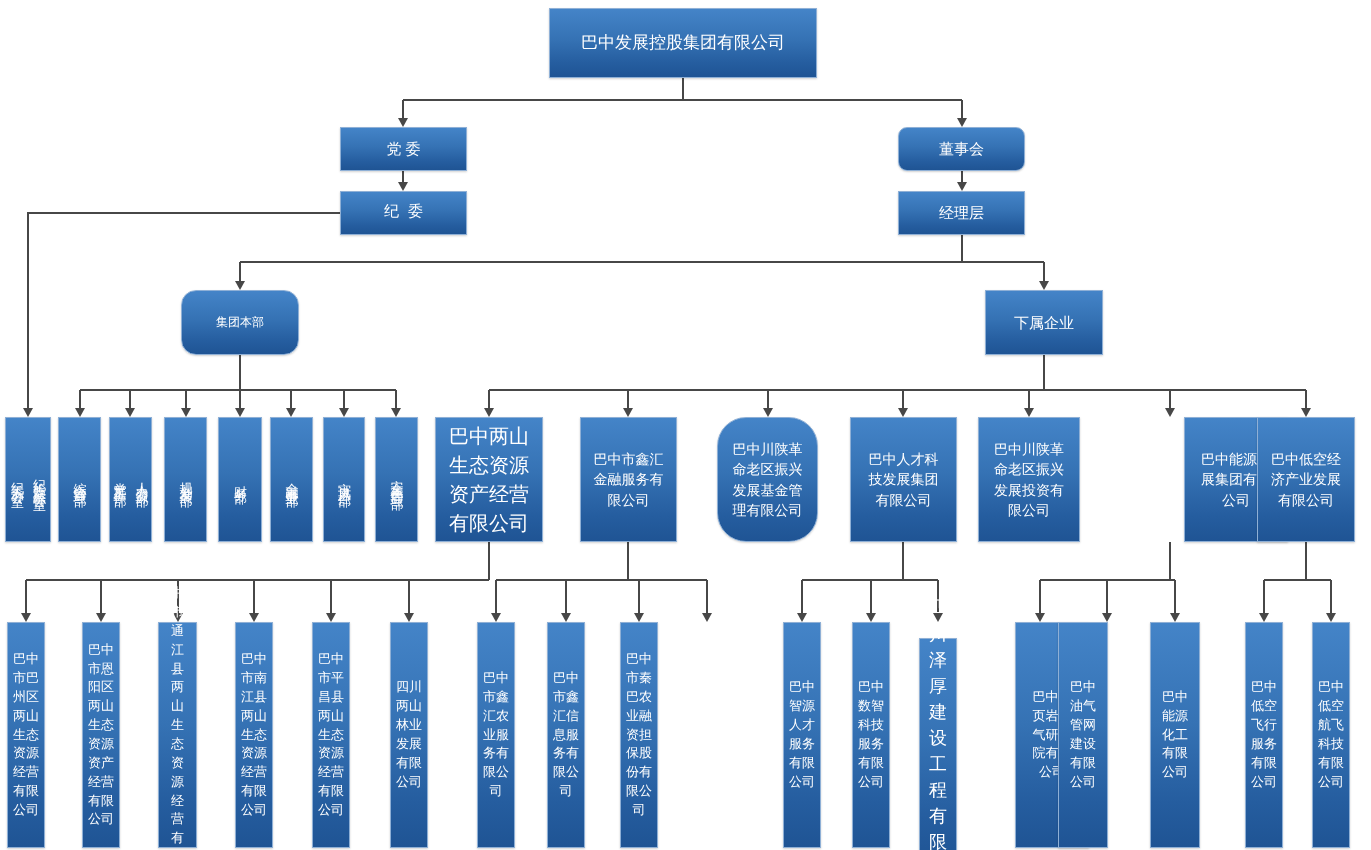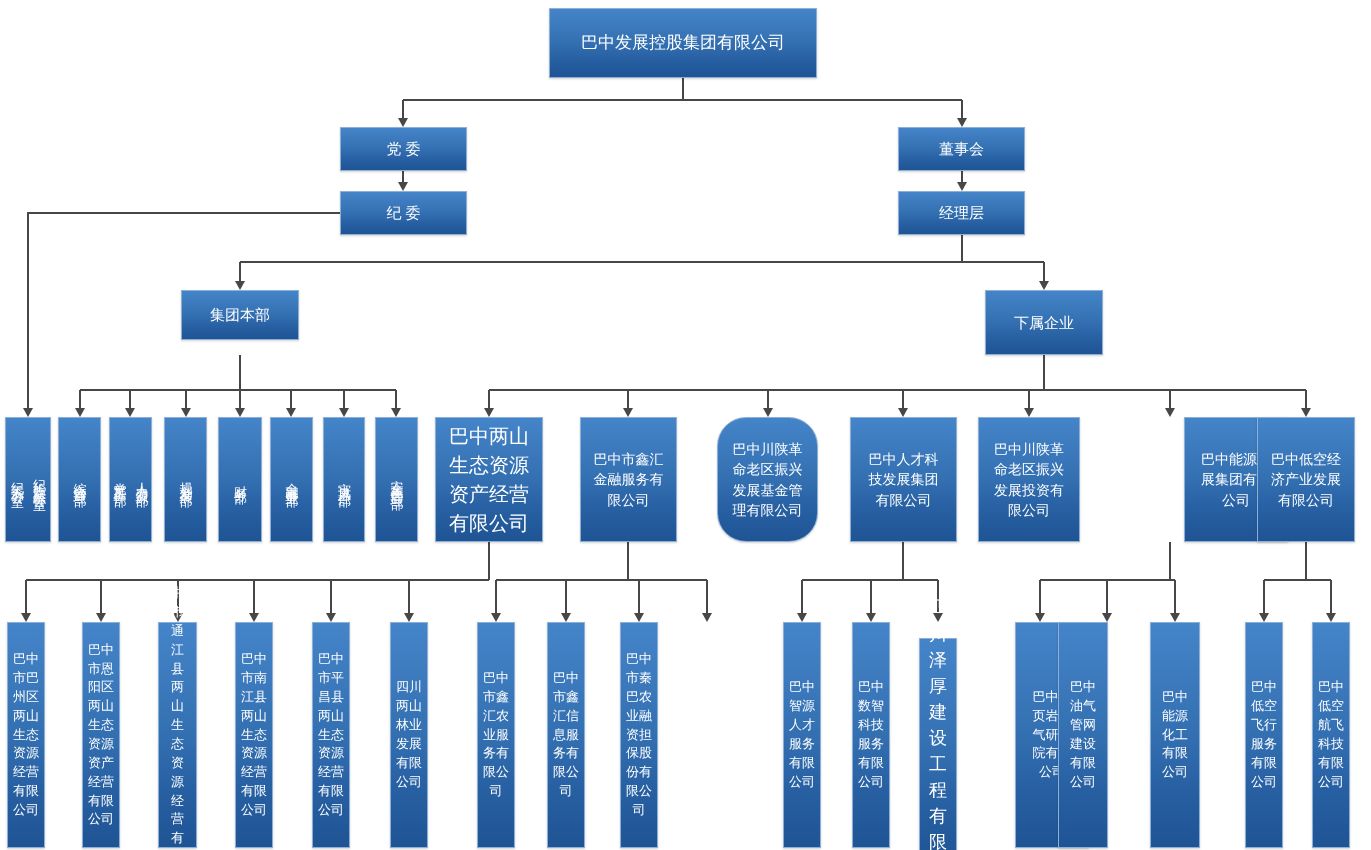--- a/index.html
+++ b/index.html
@@ -122,24 +122,24 @@
       <polygon points="1170,613 1180,613 1175,622" fill="#474747"></polygon>
       <polyline points="1306,542 1306,580" fill="none" stroke="#474747" stroke-width="2"></polyline>
       <polyline points="1264,580 1331,580" fill="none" stroke="#474747" stroke-width="2"></polyline>
       <polyline points="1264,580 1264,614" fill="none" stroke="#474747" stroke-width="2"></polyline>
       <polygon points="1259,613 1269,613 1264,622" fill="#474747"></polygon>
       <polyline points="1331,580 1331,614" fill="none" stroke="#474747" stroke-width="2"></polyline>
       <polygon points="1326,613 1336,613 1331,622" fill="#474747"></polygon>
     </svg>
 <div class="org-node" style="left: 549px; top: 8px; width: 268px; height: 70px; font-size: 17px;">巴中发展控股集团有限公司</div>
     <div class="org-node" style="left: 340px; top: 127px; width: 127px; height: 44px; font-size: 15px;">党 委</div>
-    <div class="org-node" style="left: 898px; top: 127px; width: 127px; height: 44px; font-size: 15px;">董事会</div>
-    <div class="org-node" style="left: 340px; top: 191px; width: 127px; height: 44px; font-size: 15px;">纪 委</div>
+    <div class="org-node" style="left: 898px; top: 127px; width: 127px; height: 44px; font-size: 15px; border-radius: 9px;">董事会</div>
+    <div class="org-node" style="left: 340px; top: 191px; width: 127px; height: 44px; font-size: 15px; font-family: Liberation Mono, monospace;">纪 委</div>
     <div class="org-node" style="left: 898px; top: 191px; width: 127px; height: 44px; font-size: 15px;">经理层</div>
-    <div class="org-node" style="left: 181px; top: 290px; width: 118px; height: 50px; font-size: 15px;">集团本部</div>
+    <div class="org-node" style="left: 181px; top: 290px; width: 118px; height: 65px; font-size: 12px; border-radius: 15px;">集团本部</div>
     <div class="org-node" style="left: 985px; top: 290px; width: 118px; height: 65px; font-size: 15px;">下属企业</div>
     <div class="org-node vertical" style="left: 5px; top: 417px; width: 46px; height: 125px; font-size: 13px;">纪检监察综合室
 纪委办公室</div>
     <div class="org-node vertical" style="left: 58px; top: 417px; width: 43px; height: 125px; font-size: 13px;">综合管理部</div>
     <div class="org-node vertical" style="left: 109px; top: 417px; width: 43px; height: 125px; font-size: 13px;">人力资源部
 党群工作部</div>
     <div class="org-node vertical" style="left: 164px; top: 417px; width: 43px; height: 125px; font-size: 13px;">规划发展部</div>
     <div class="org-node vertical" style="left: 218px; top: 417px; width: 44px; height: 125px; font-size: 13px;">财务部</div>
     <div class="org-node vertical" style="left: 270px; top: 417px; width: 43px; height: 125px; font-size: 13px;">金融事业部</div>
     <div class="org-node vertical" style="left: 323px; top: 417px; width: 42px; height: 125px; font-size: 13px;">审计风控部</div>

